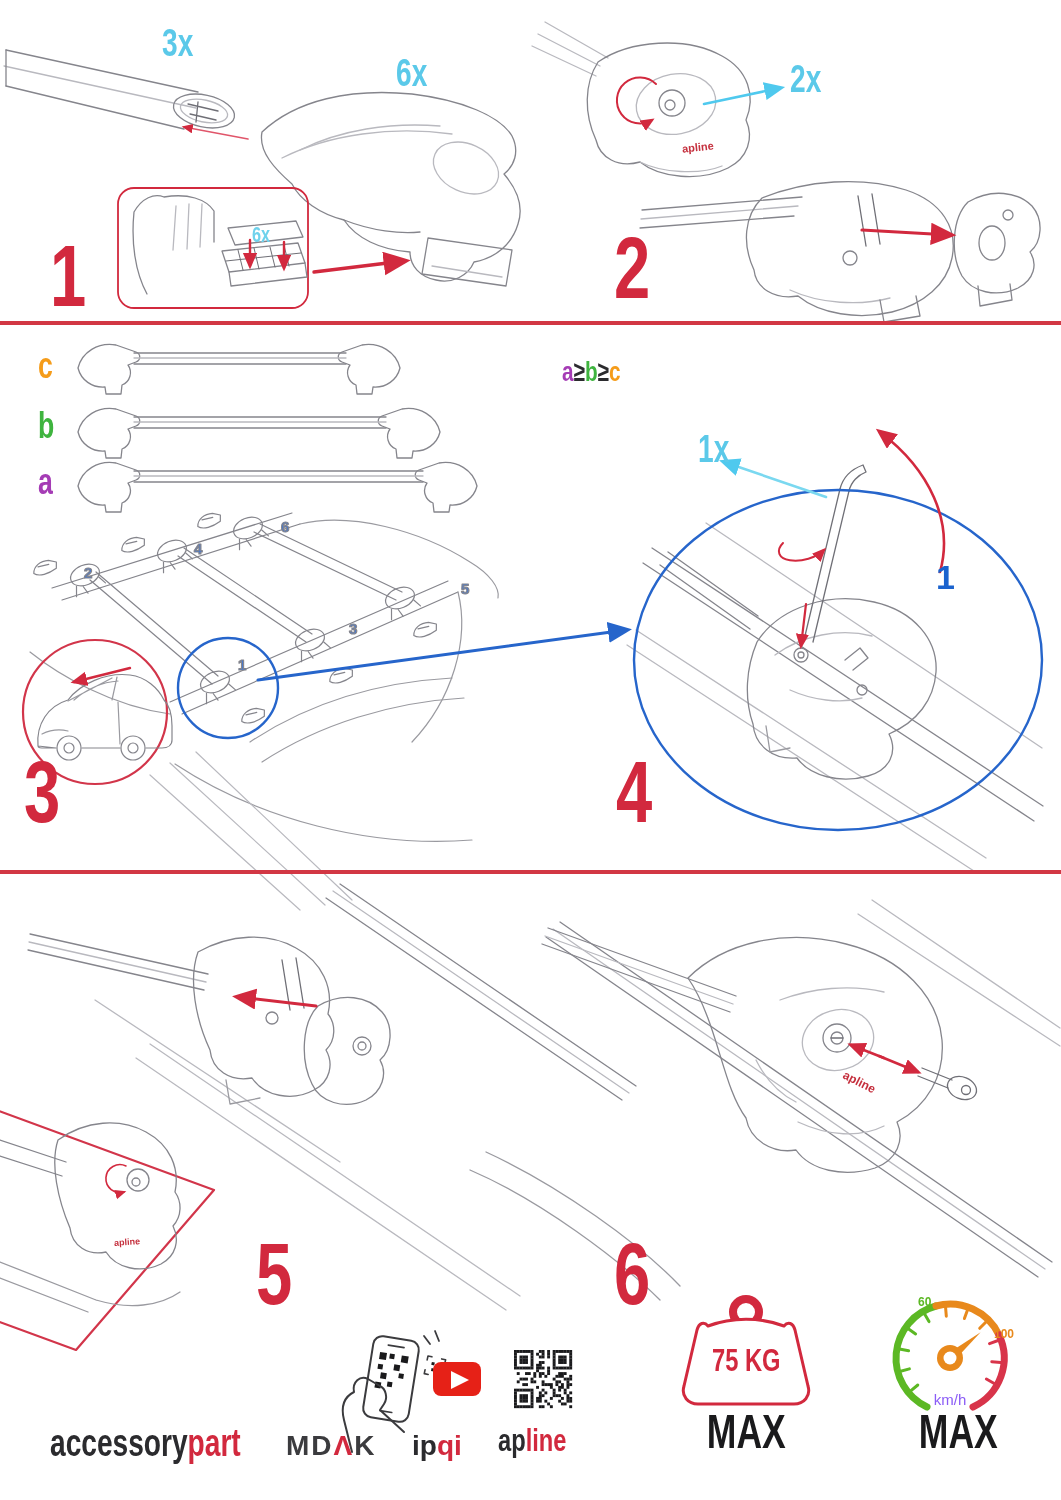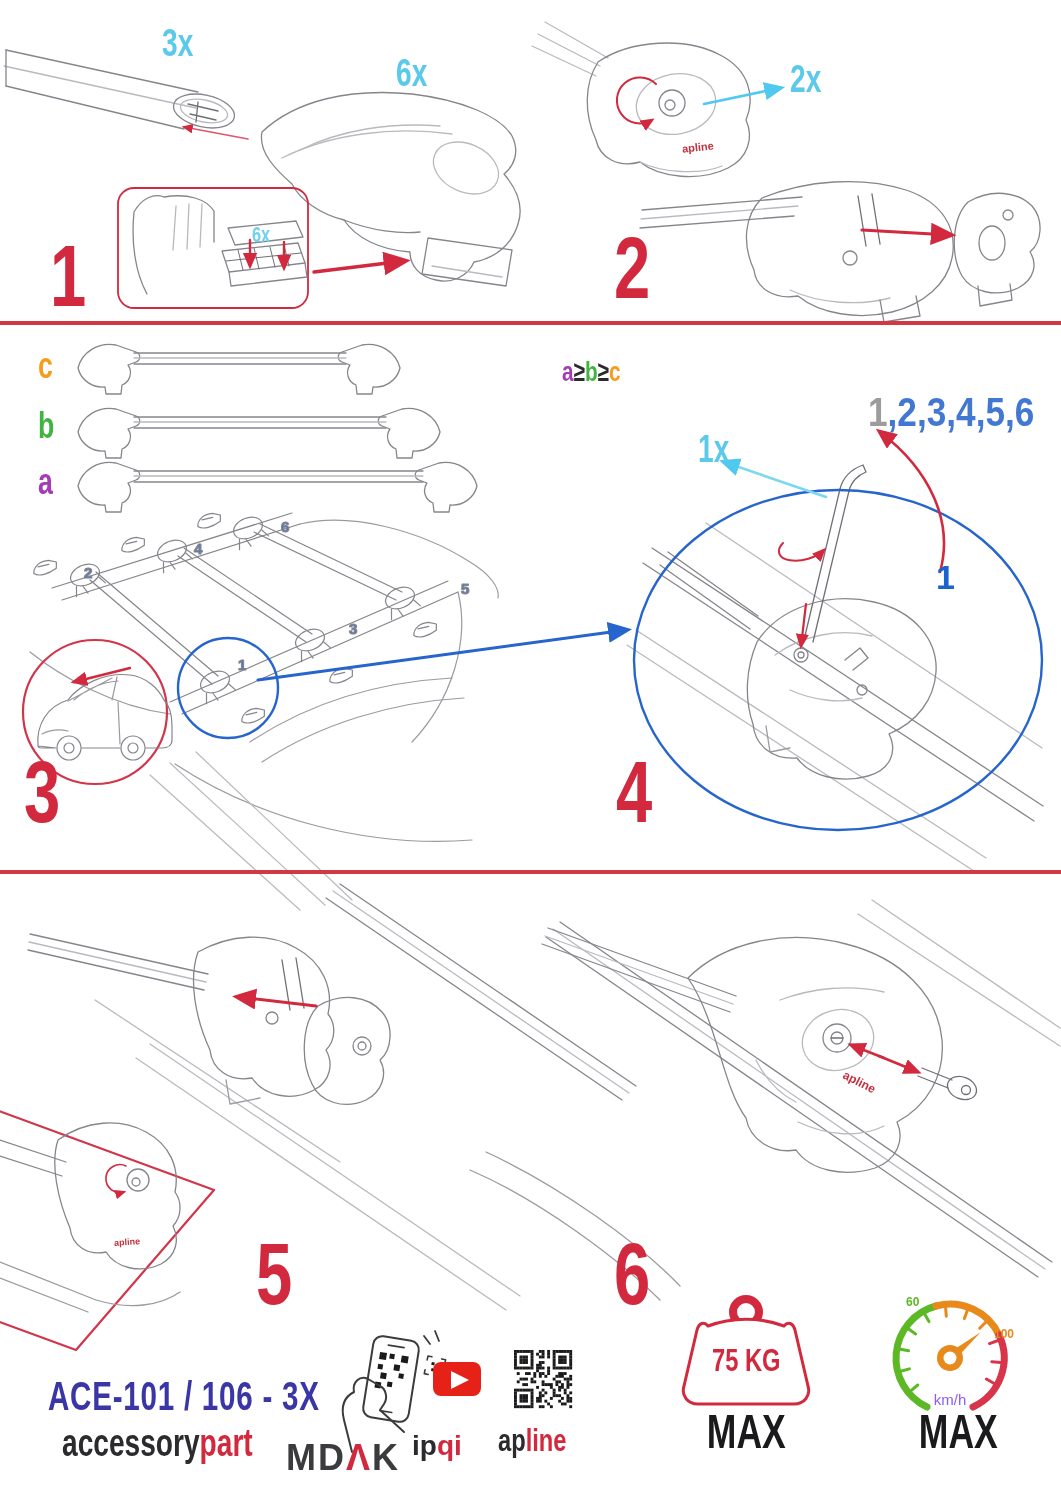--- a/index.html
+++ b/index.html
@@ -15,26 +15,26 @@
   .c-orange{color:#F59C1A}.c-green{color:#3FB43F}.c-purple{color:#A53CB5}
   .c-dark{color:#2B2B2E}.c-red{color:#D2293E}
   .c-blue{color:#4378D2}.c-gray{color:#9C9C9C}
   .rule{font-weight:bold;font-size:28px;}
   .seq{font-weight:bold;font-size:40px;transform:scaleX(.88);transform-origin:left top;display:inline-block;}
   .callout1{font-weight:bold;font-size:34px;color:#1B63CE;}
   .foot-brand{font-weight:bold;color:#C5303E;}
   .divider{position:absolute;left:0;width:1061px;height:4px;background:#D23744;}
   .product-code{font-weight:bold;font-size:40px;color:#3A36A5;letter-spacing:1px;}
   .brandline{font-weight:bold;font-size:38px;}
-  .mdak{font-weight:bold;font-size:36px;color:#3B3B3E;letter-spacing:2px;margin-top:8px;}
+  .mdak{font-weight:bold;font-size:28px;color:#3B3B3E;letter-spacing:2px;}
   .ipqi{font-weight:bold;font-size:28px;}
   .apline{font-weight:bold;font-size:32px;}
   .weight-val{font-weight:bold;font-size:32px;color:#D2293E;text-align:center;}
   .max-label{font-weight:bold;font-size:48px;color:#1A1A1C;text-align:center;}
-  .speed-min{font-weight:bold;font-size:12px;color:#5CB824;}
+  .speed-min{font-weight:bold;font-size:12px;color:#5CB824;margin-left:12px;}
   .speed-max{font-weight:bold;font-size:12px;color:#E8891C;}
   .speed-unit{font-size:15px;color:#8b5cf6;text-align:center;}
   .ctr{text-align:center;}
   svg text{font-family:"Liberation Sans",sans-serif;font-weight:bold;}
 </style>
 </head>
 <body>
 
 <div class="page">
 
@@ -566,33 +566,27 @@
   <div class="abs" style="left:38px;top:348px"><span class="bar-letter c-orange cond">c</span></div>
   <div class="abs" style="left:38px;top:408px"><span class="bar-letter c-green cond">b</span></div>
   <div class="abs" style="left:38px;top:464px"><span class="bar-letter c-purple cond">a</span></div>
 
   <div class="abs" style="left:562px;top:358px">
     <span class="rule cond">
       <span class="c-purple">a</span><span class="c-dark">≥</span><span class="c-green">b</span><span class="c-dark">≥</span><span class="c-orange">c</span>
     </span>
   </div>
 
-  <div class="abs" style="left:868px;top:392px">
-    <span class="seq">
-      <span class="c-gray">1</span><span class="c-blue">,2,3,4,5,6</span>
-    </span>
-  </div>
   <div class="abs" style="left:936px;top:560px"><span class="callout1">1</span></div>
 
   <div class="abs foot-brand" style="left:682px;top:142px;font-size:11px;transform:rotate(-6deg)">apline</div>
   <div class="abs foot-brand" style="left:114px;top:1238px;font-size:9px;transform:rotate(-4deg)">apline</div>
   <div class="abs foot-brand" style="left:842px;top:1076px;font-size:12px;transform:rotate(27deg)">apline</div>
 
-  <div class="abs" style="left:48px;top:1376px"><span class="product-code cond">ACE-101 / 106 - 3X</span></div>
-  <div class="abs" style="left:62px;top:1424px">
+  <div class="abs" style="left:50px;top:1424px">
     <span class="brandline cond">
       <span class="c-dark">accessory</span><span class="c-red">part</span>
     </span>
   </div>
   <div class="abs mdak" style="left:286px;top:1432px">
     <span>MD</span><span class="c-red">Λ</span><span>K</span>
   </div>
   <div class="abs ipqi" style="left:412px;top:1432px">
     <span class="c-dark">ip</span><span class="c-red">qi</span>
   </div>

